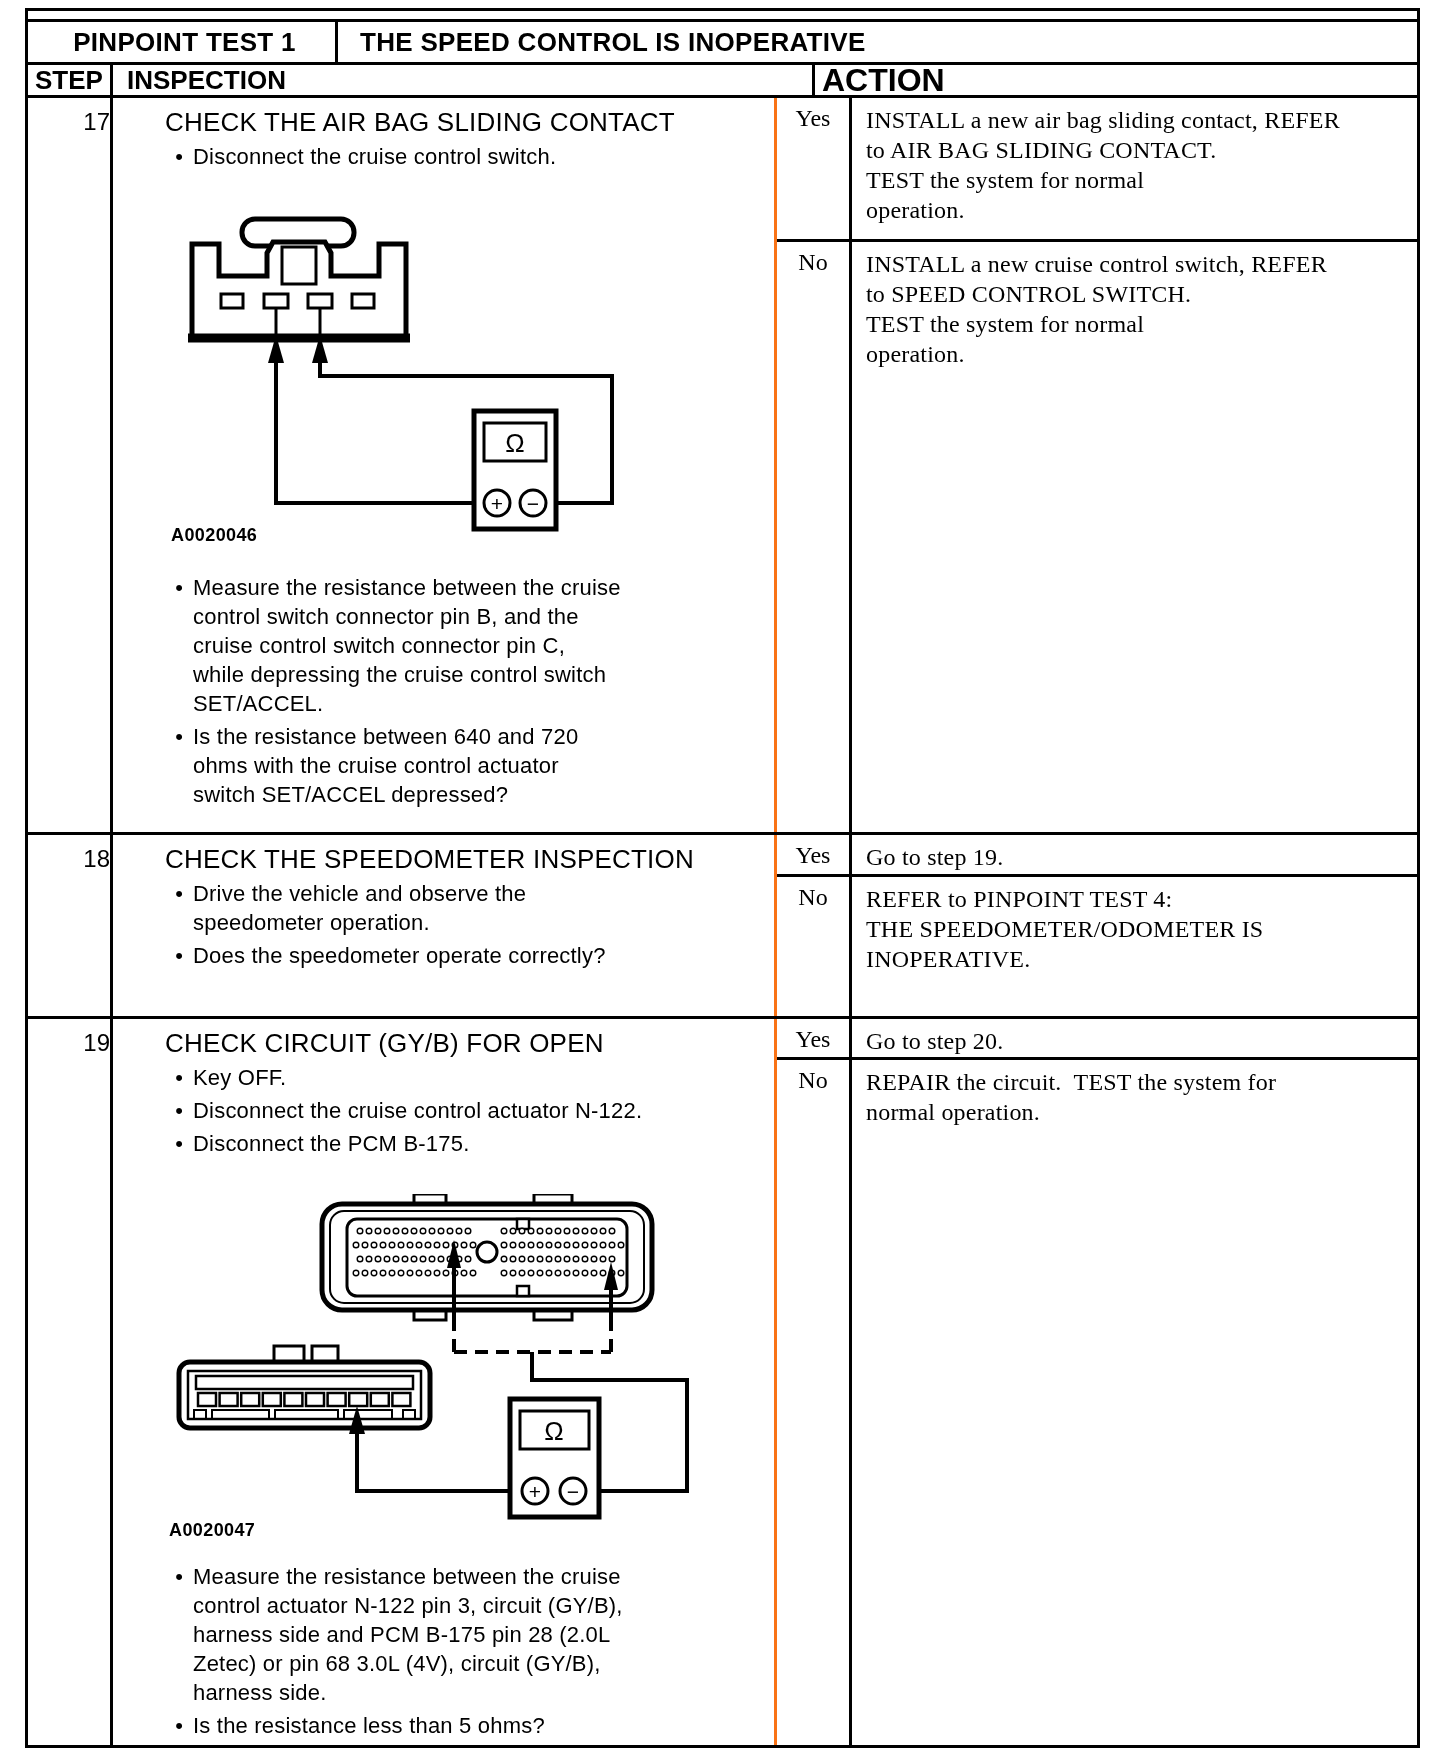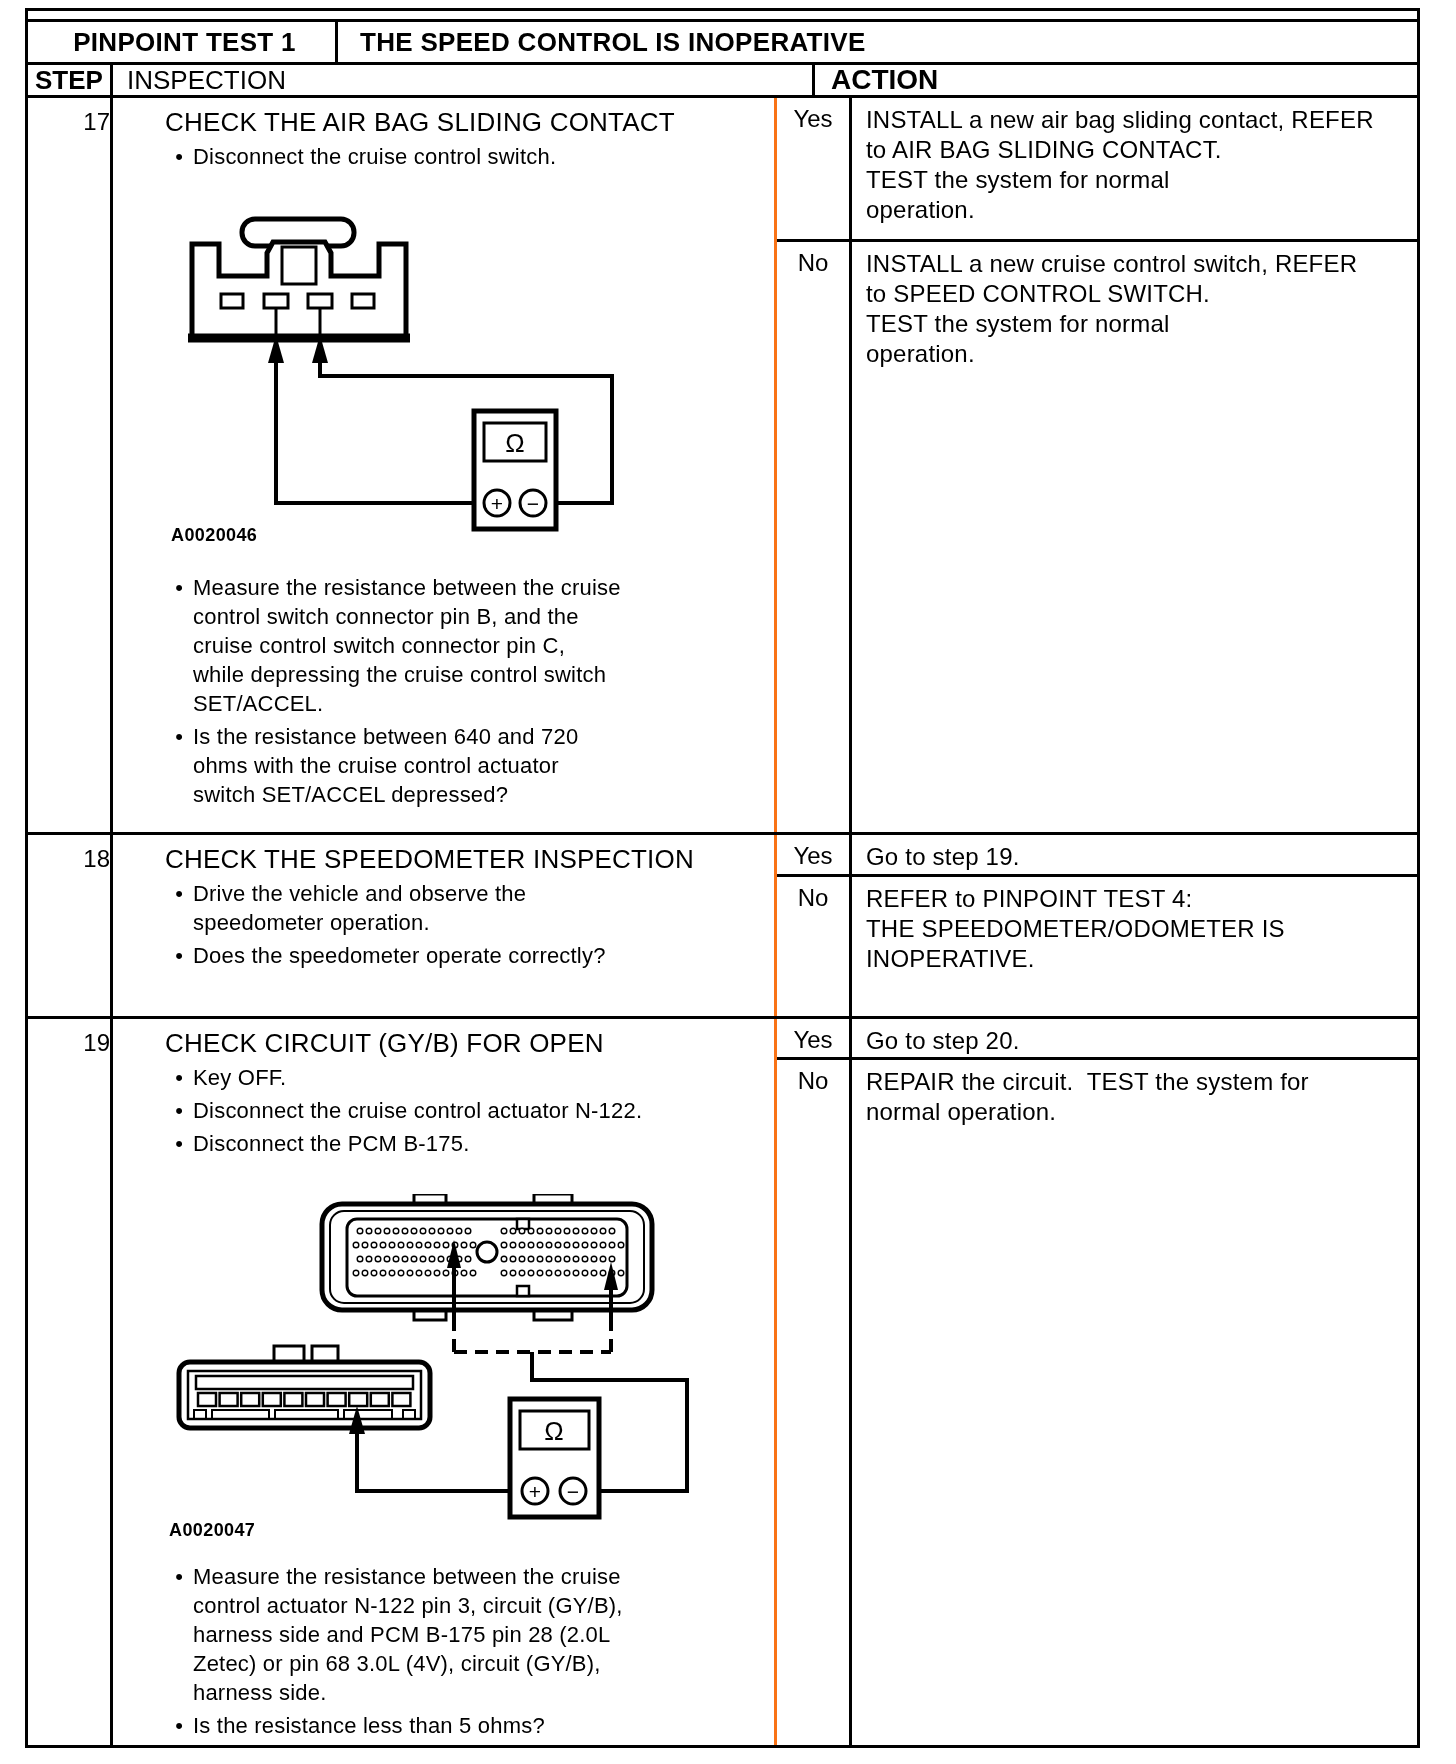--- a/index.html
+++ b/index.html
@@ -12,30 +12,30 @@
             height:46px;display:flex;align-items:center;box-sizing:border-box;flex:0 0 auto;}
   .title-left{width:310px;height:100%;border-right:3px solid #000;box-sizing:border-box;
               display:flex;align-items:center;justify-content:center;
               font-size:26px;font-weight:bold;letter-spacing:.3px;padding-left:6px;}
   .title-right{flex:1;padding-left:22px;font-size:26px;font-weight:bold;letter-spacing:.3px;}
   
   .headrow{height:33px;border-bottom:3px solid #000;display:flex;box-sizing:border-box;flex:0 0 auto;}
   .h-step{width:85px;border-right:3px solid #000;box-sizing:border-box;display:flex;
           align-items:center;justify-content:center;font-size:26px;font-weight:bold;}
   .h-insp{width:702px;border-right:3px solid #000;box-sizing:border-box;display:flex;
-          align-items:center;padding-left:14px;font-size:26px;font-weight:normal;}
-  .h-action{flex:1;display:flex;align-items:center;padding-left:16px;font-size:28px;font-weight:bold;}
+          align-items:center;padding-left:14px;font-size:26px;font-weight:bold;}
+  .h-action{flex:1;display:flex;align-items:center;padding-left:7px;font-size:32px;font-weight:bold;}
   
   .row{display:flex;border-bottom:3px solid #000;box-sizing:border-box;flex:0 0 auto;}
   .row.last{border-bottom:none;flex:1 1 auto;}
   .c-step{width:85px;border-right:3px solid #000;box-sizing:border-box;
           text-align:right;padding-top:10px;font-size:24px;}
   .c-insp{width:624px;border-right:3px solid #f97316;box-sizing:border-box;overflow:hidden;margin-left:40px;}
   .c-action{flex:1;display:flex;flex-direction:column;}
-  .arow{display:flex;border-bottom:3px solid #000;box-sizing:border-box;flex:0 0 auto;}
+  .arow{display:flex;border-bottom:3px solid #000;box-sizing:border-box;flex:0 0 auto;font-family:Liberation Serif, serif;}
   .arow.grow{border-bottom:none;flex:1 1 auto;}
   .yn{width:75px;border-right:3px solid #000;box-sizing:border-box;text-align:center;
       padding-top:7px;font-size:24px;}
   .atext{flex:1;padding:7px 8px 0 14px;font-size:24px;line-height:30px;
          white-space:pre-wrap;letter-spacing:.2px;}
   
   .insp-head{padding:8px 0 0 12px;font-size:26px;line-height:32px;letter-spacing:.2px;}
   .bullet{display:flex;margin-top:4px;}
   .dot{width:40px;flex:0 0 40px;text-align:center;font-size:22px;line-height:29px;padding-left:12px;box-sizing:border-box;}
   .btext{flex:1;font-size:22px;line-height:29px;white-space:pre-wrap;letter-spacing:.2px;}

